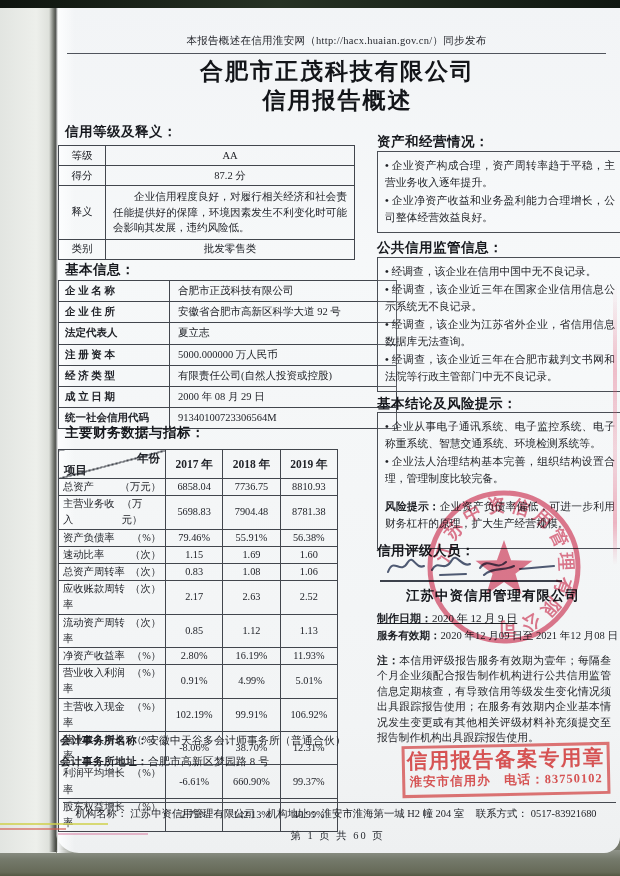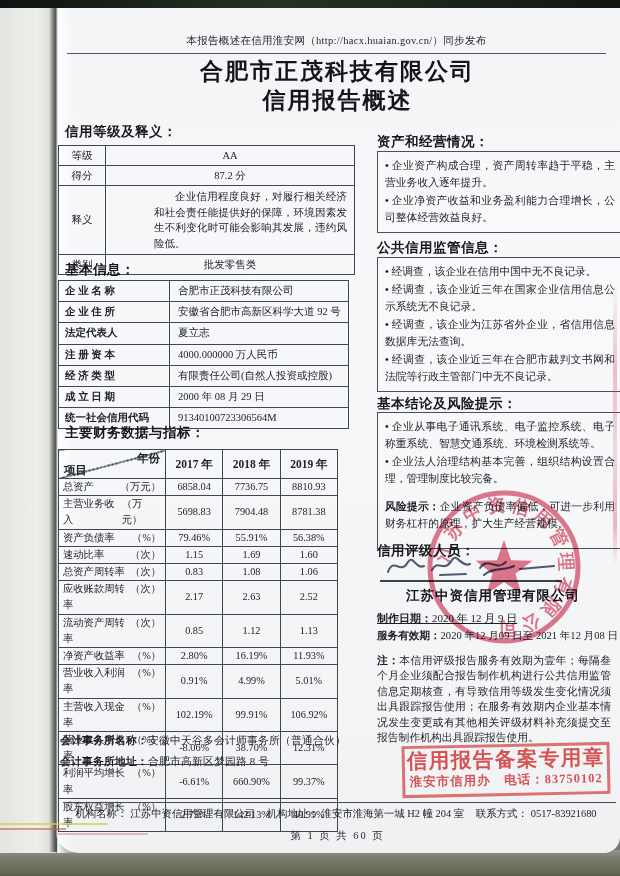--- a/index.html
+++ b/index.html
@@ -33,24 +33,24 @@
     background:linear-gradient(180deg,rgba(224,80,112,0),rgba(224,80,112,.35) 30%,rgba(224,80,112,.2) 60%,rgba(224,80,112,.4) 85%,rgba(224,80,112,0));filter:blur(.6px);}
   
   .sec-h{position:absolute;font-size:13.5px;font-weight:bold;color:#16181d;letter-spacing:.5px;}
   table{border-collapse:collapse;}
   td{border:1px solid #42464d;font-size:10.5px;color:#212329;padding:1px 4px;line-height:14px;}
   
   .t-rating{position:absolute;top:138px;left:3px;width:297px;}
   .t-rating td.lbl{width:38px;text-align:center;}
   .t-rating td.val{text-align:center;}
   .t-rating td.meaning{text-align:justify;padding:3px 7px;line-height:15.5px;}
-  .t-rating td.meaning .ind{display:block;text-indent:2em;margin-left:41px;}
+  .t-rating td.meaning .ind{display:block;text-indent:2em;}
   .t-rating tr.r18 td{height:17px;}
   
-  .t-basic{position:absolute;top:273px;left:3px;width:291px;}
+  .t-basic{position:absolute;top:273px;left:3px;width:339px;}
   .t-basic td{height:18.2px;}
   .t-basic td.lbl{width:100px;font-weight:bold;padding-left:6px;}
   .t-basic td.val{padding-left:8px;}
   
   .t-fin{position:absolute;top:442px;left:3px;width:280px;}
   .t-fin td{height:16.2px;padding:0 3px;font-size:10.3px;text-align:center;}
   .t-fin td:first-child{width:100px;text-align:left;font-family:Liberation Serif, serif;}
   .t-fin td.yr{font-weight:bold;font-size:11.5px;height:28px;}
   .t-fin td.diag{position:relative;height:28px;
     background:linear-gradient(to bottom right,transparent calc(50% - .7px),#42464d calc(50% - .7px),#42464d calc(50% + .7px),transparent calc(50% + .7px));}
@@ -144,21 +144,21 @@
     <tr>
           <td class="lbl">企 业 住 所</td>
           <td class="val">安徽省合肥市高新区科学大道 92 号</td>
         </tr>
     <tr>
           <td class="lbl">法定代表人</td>
           <td class="val">夏立志</td>
         </tr>
     <tr>
           <td class="lbl">注 册 资 本</td>
-          <td class="val">4000.000000 万人民币</td>
+          <td class="val">5000.000000 万人民币</td>
         </tr>
     <tr>
           <td class="lbl">经 济 类 型</td>
           <td class="val">有限责任公司(自然人投资或控股)</td>
         </tr>
     <tr>
           <td class="lbl">成 立 日 期</td>
           <td class="val">2000 年 08 月 29 日</td>
         </tr>
     <tr>

